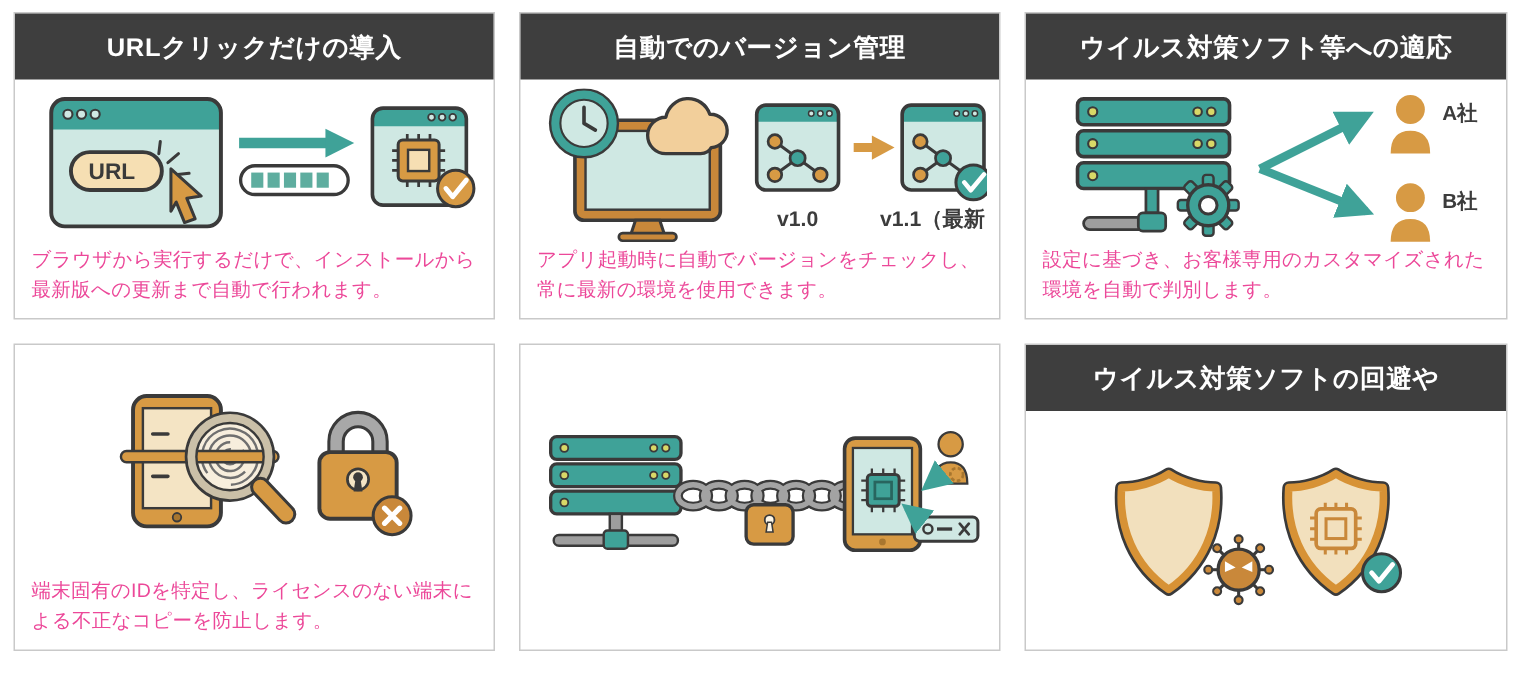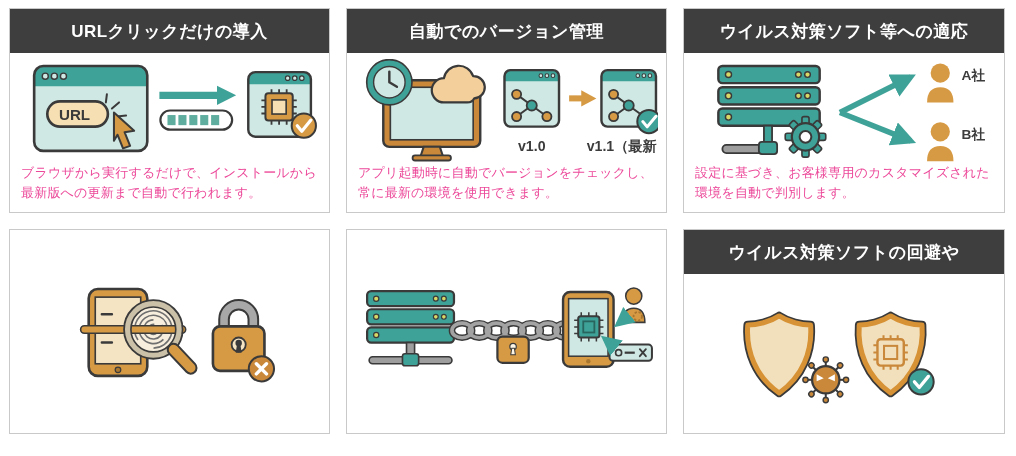--- a/index.html
+++ b/index.html
@@ -263,20 +263,21 @@
             <circle cx="218.5" cy="60" r="7" fill="#f4e4c4" stroke="#3a3a3a" stroke-width="1.8"></circle>
             <circle cx="218.5" cy="58.5" r="3.2" fill="#3a3a3a"></circle>
             <path d="M216.8,60 h3.4 l1.2,8 h-5.8 z" fill="#3a3a3a"></path>
             <g>
               <circle cx="241" cy="84" r="12.5" fill="#c9883a" stroke="#3a3a3a" stroke-width="2"></circle>
               <path d="M236,79 L246,89 M246,79 L236,89" stroke="#ffffff" stroke-width="3.4" stroke-linecap="round"></path>
             </g>
           </g>
         </svg>
       </div>
+      <p class="desc">端末固有のIDを特定し、ライセンスのない端末による不正なコピーを防止します。</p>
     </div>
   </section>
 
   <section class="card">
     <div class="card-body">
       <div class="illustration">
         <svg viewBox="0 0 300 100">
           <defs>
             <marker id="ah5" markerWidth="4.6" markerHeight="4.6" refX="3.4" refY="2.2" orient="auto" markerUnits="strokeWidth">
               <path d="M0,0 L4.4,2.2 L0,4.4 Z" fill="#3fa298"></path>

